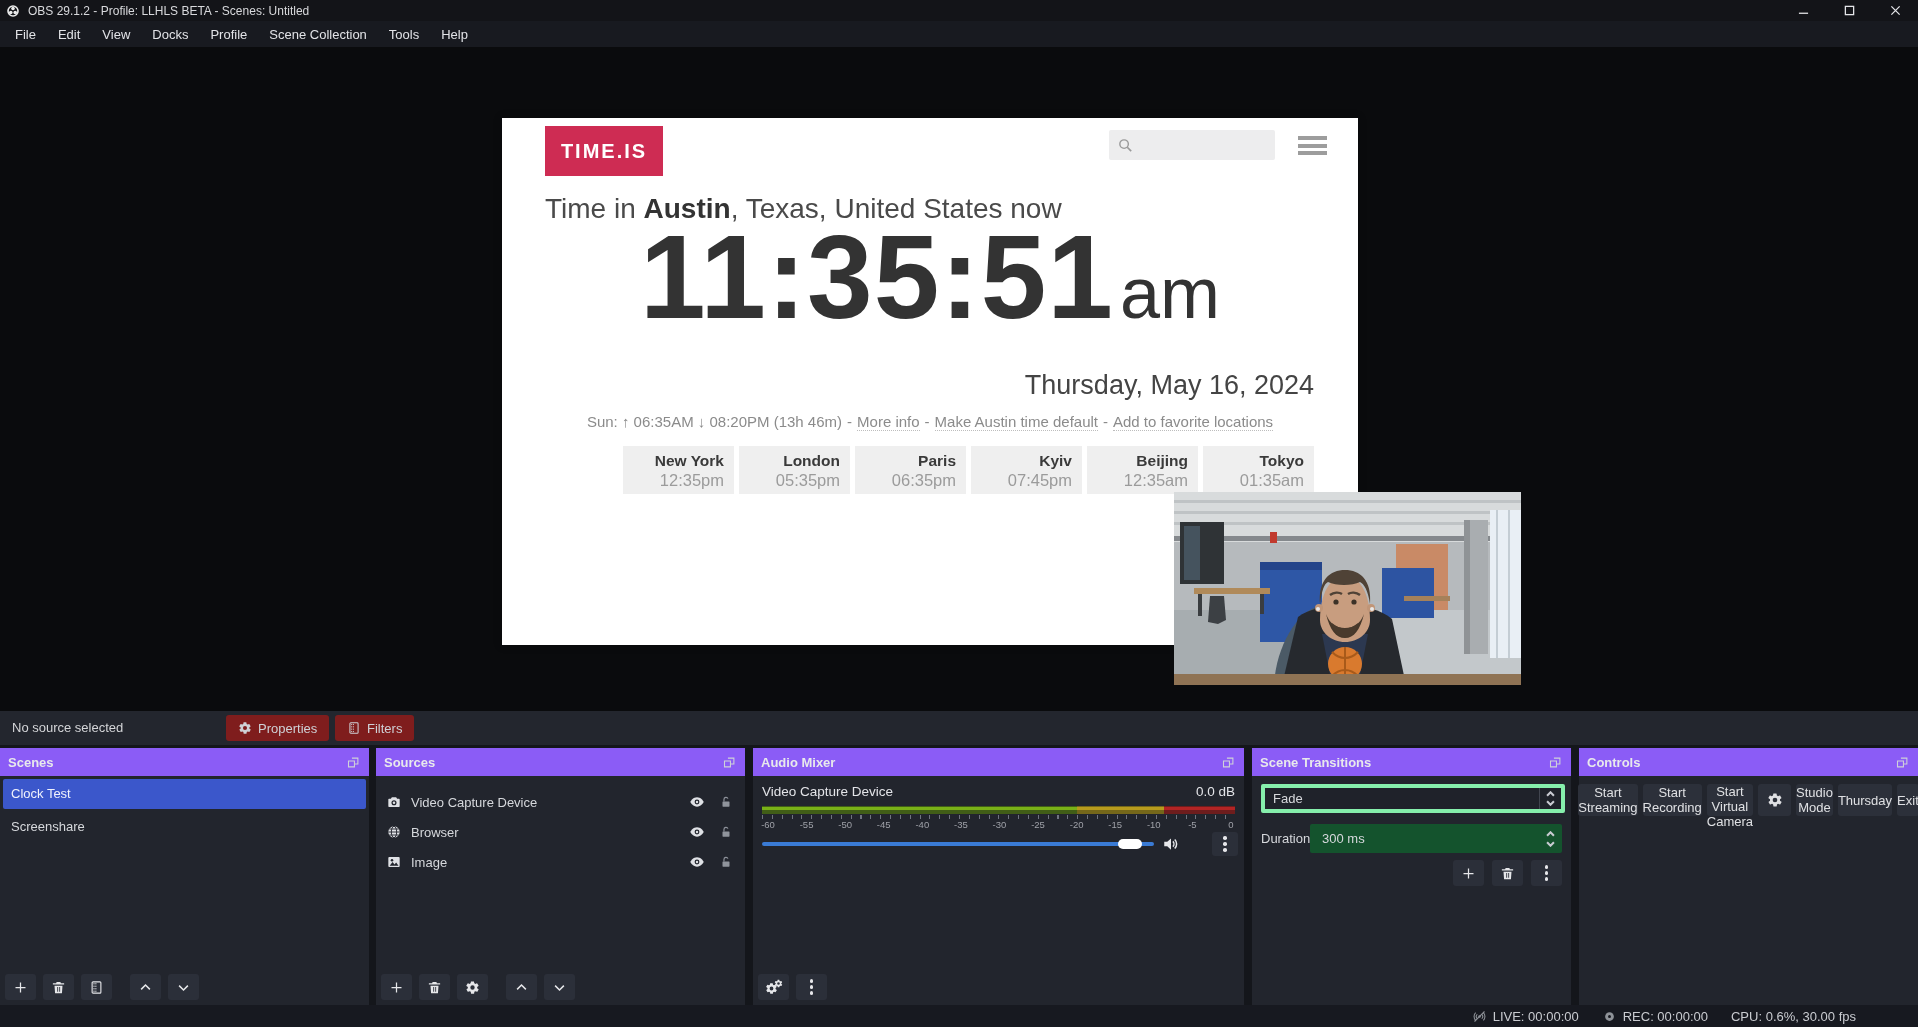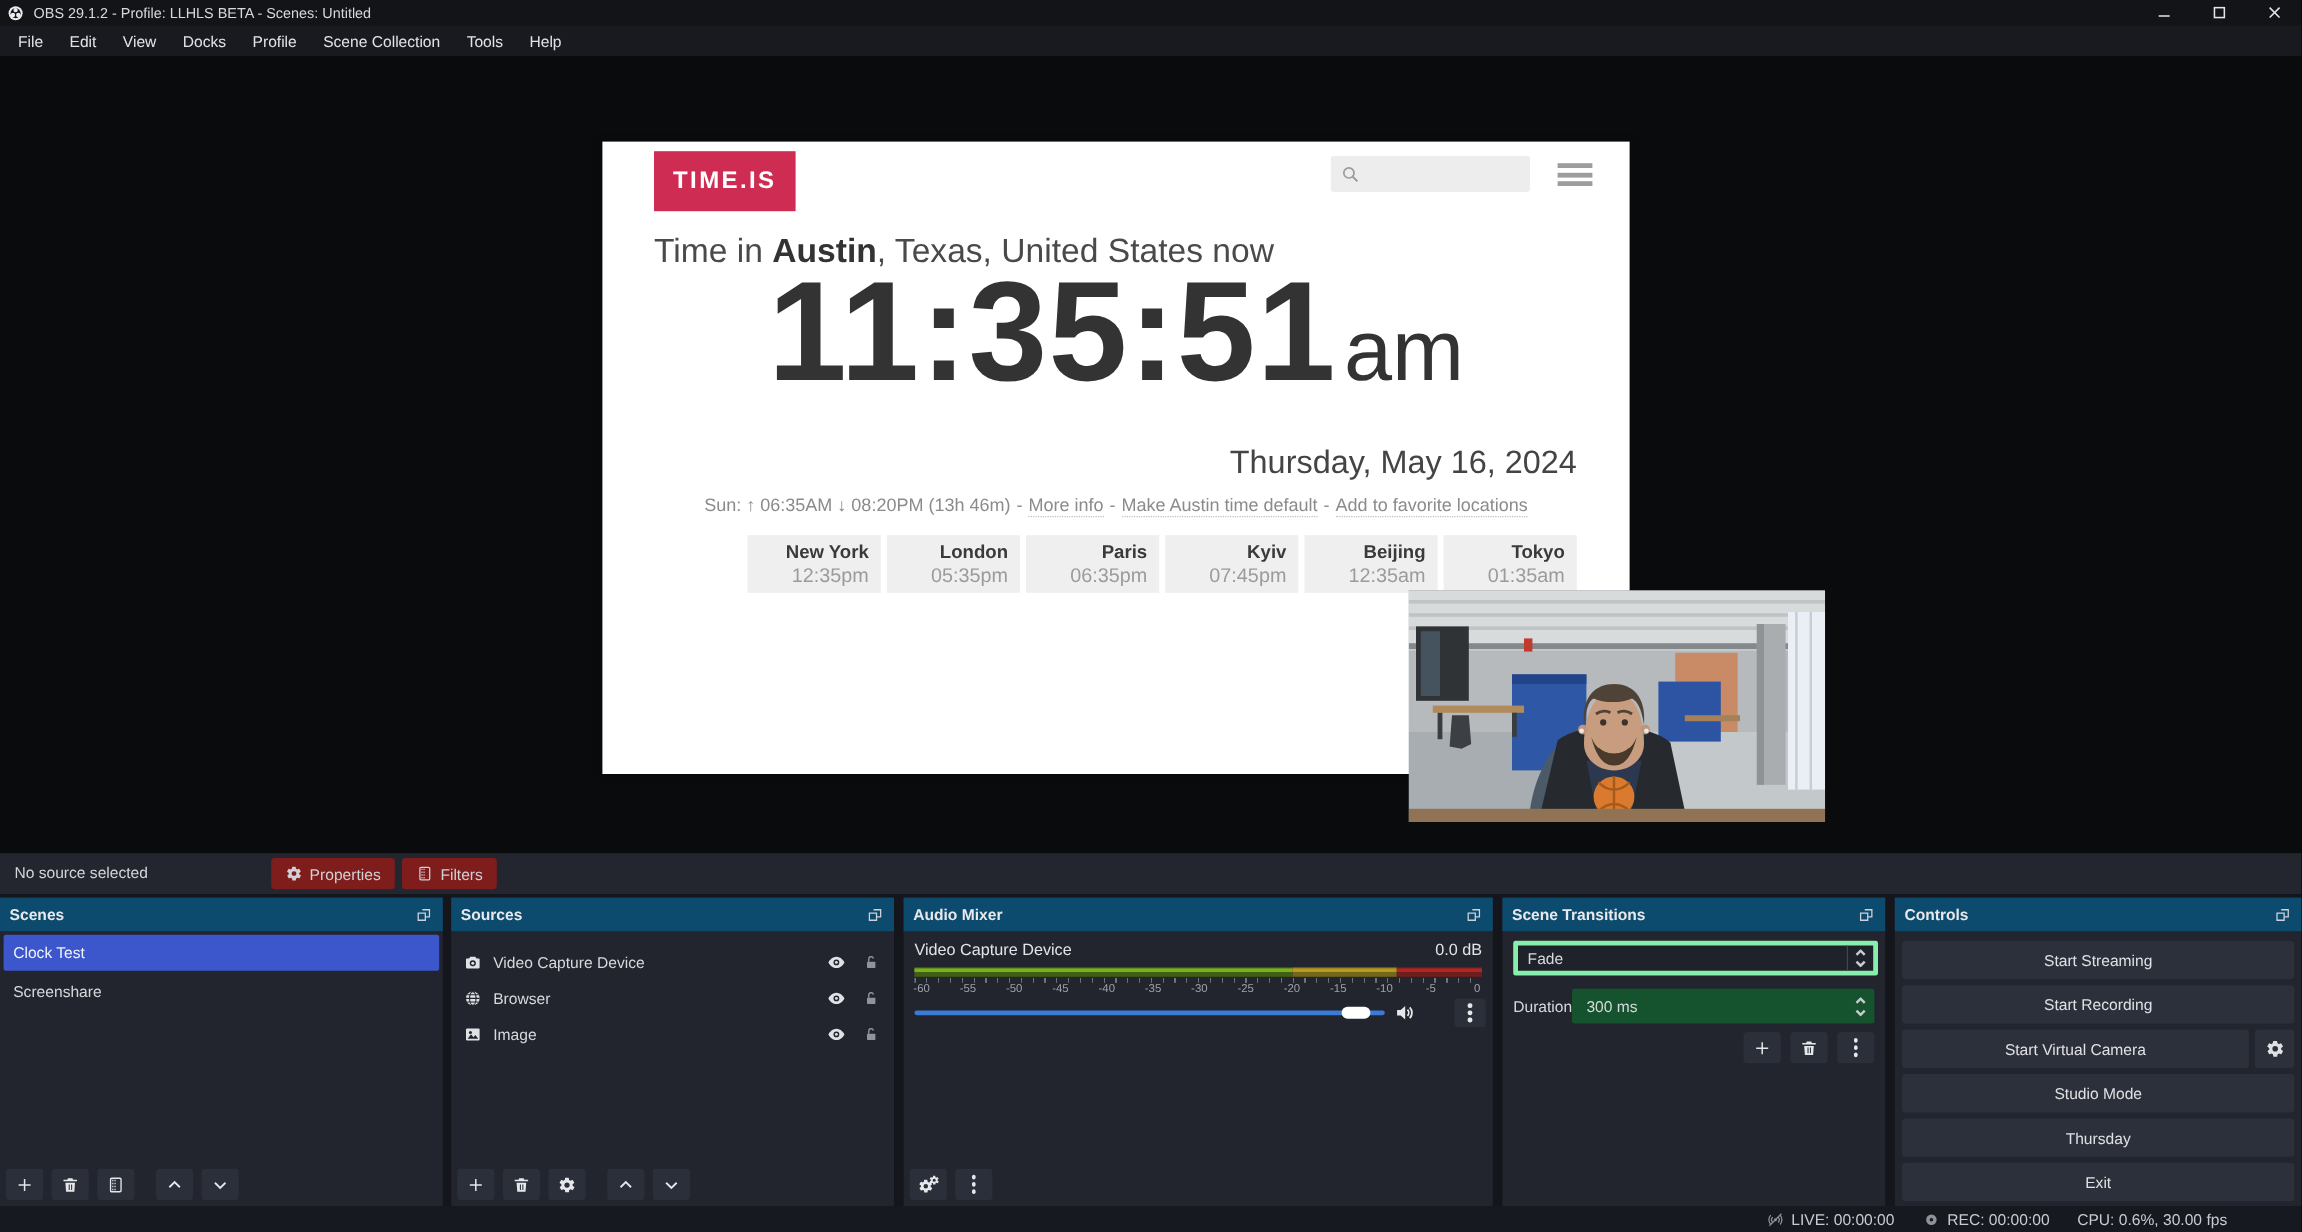--- a/index.html
+++ b/index.html
@@ -75,21 +75,21 @@
   .srcbar { position:absolute; left:0; top:711px; width:1918px; height:34px; background:#23262e; }
   .src-status { position:absolute; left:12px; top:9px; font-size:13px; color:#d4d5d8; }
   .srcbar button { position:absolute; top:4px; height:26px; background:#7f1d1d; border:none; border-radius:3px;
     color:#cfd1d6; font-size:13px; font-family:inherit; display:flex; align-items:center; gap:6px; padding:0 12px; }
   .btn-properties { left:226px; }
   .btn-filters { left:335px; }
 
   
   .dockbg { position:absolute; left:0; top:745px; width:1918px; height:260px; background:#14161b; }
   .panel { position:absolute; top:748px; height:257px; background:#22252d; }
-  .panel-header { height:28px; background:#0c4a6e; display:flex; align-items:center;
+  .panel-header { height:28px; background:#8b5cf6; display:flex; align-items:center;
     padding:14px 8px; font-size:13px; font-weight:bold; color:#e8e9ec; }
   .panel-header .spacer { flex:1; }
   .dock-ic { width:15px; height:15px; }
   .p-scenes { left:0; width:369px; }
   .p-sources { left:376px; width:369px; }
   .p-mixer { left:753px; width:491px; }
   .p-trans { left:1252px; width:319px; }
   .p-controls { left:1579px; width:339px; }
 
   
@@ -143,21 +143,21 @@
     align-items:center; justify-content:center; gap:3px; }
   .combo .spin svg, .spinbox .arrows svg { width:9px; height:6px; stroke:#c9cbd2; stroke-width:2.4; fill:none; }
   .duration-row { position:absolute; left:9px; top:76px; right:9px; height:29px; display:flex; align-items:center; }
   .duration-row .dlabel { font-size:13px; color:#d6d8dc; width:49px; }
   .spinbox { flex:1; height:29px; background:#14532d; border-radius:2px; display:flex; align-items:center; }
   .spinbox .sval { flex:1; padding-left:12px; font-size:13px; color:#d6d8dc; }
   .spinbox .arrows { width:24px; display:flex; flex-direction:column; align-items:center; gap:4px; }
   .trans-toolbar { position:absolute; right:9px; top:112px; display:flex; gap:8px; }
 
   
-  .controls-list { position:absolute; left:6px; right:6px; top:36px; display:flex; flex-direction:column; gap:5px;justify-content:center; }
+  .controls-list { position:absolute; left:6px; right:6px; top:36px; display:flex; flex-direction:row; gap:5px;justify-content:center; }
   .ctl-row { display:flex; gap:5px; }
   .ctl-btn { flex:1; height:32px; background:#2c303a; border:none; border-radius:3px;
     color:#dfe0e3; font-size:13px; font-family:inherit; }
   .ctl-gear { flex:0 0 33px; display:flex; align-items:center; justify-content:center; }
 
   
   .statusbar { position:absolute; left:0; top:1005px; width:1918px; height:22px; background:#171920;
     display:flex; align-items:center; justify-content:flex-end; gap:9px; padding-right:62px;
     font-size:13px; color:#c9cbd0; }
   .statusbar .grp { display:flex; align-items:center; gap:6px; margin-left:14px; }

